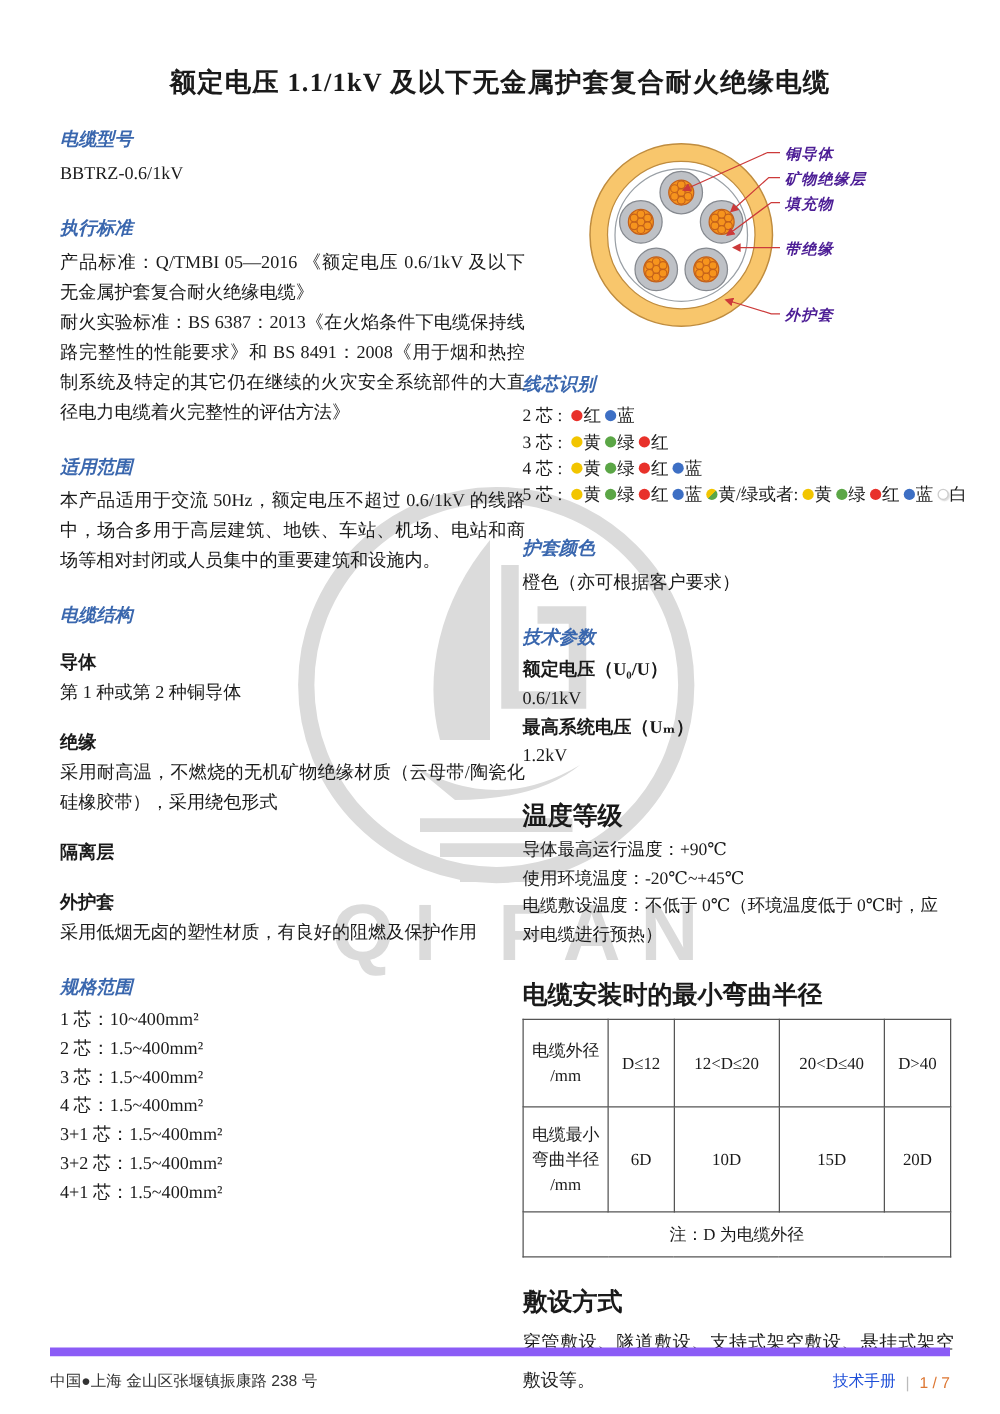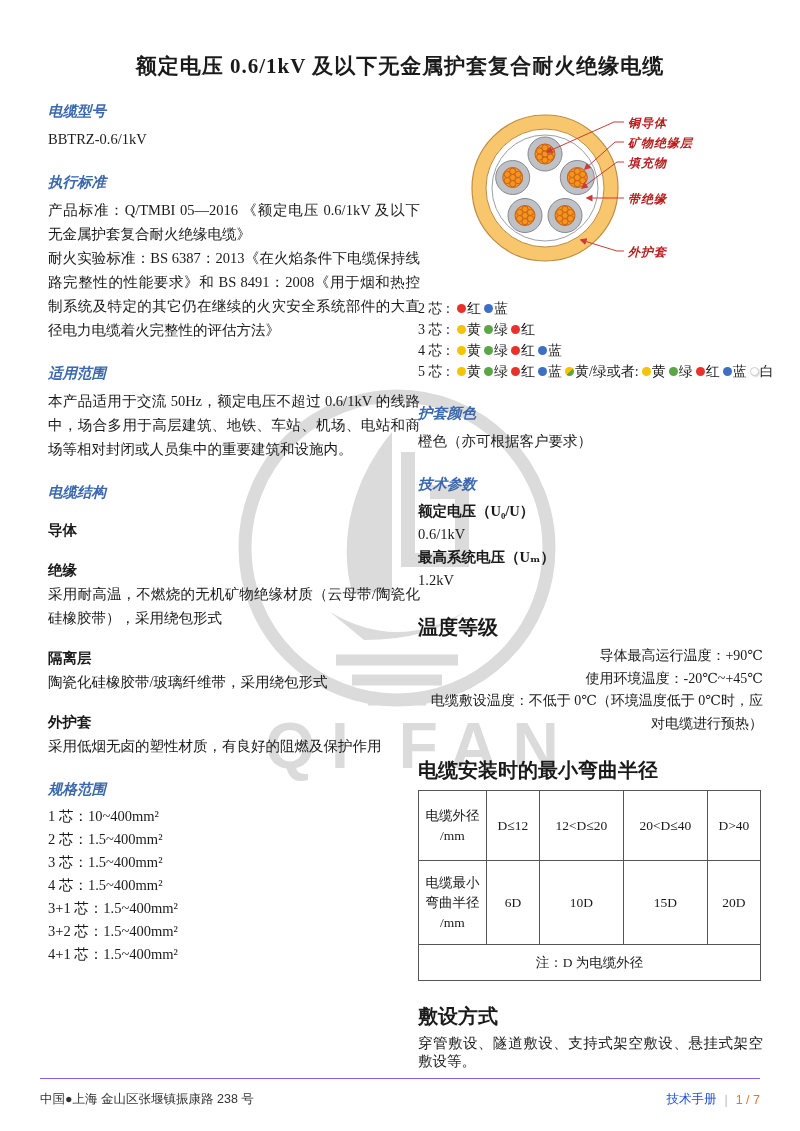--- a/index.html
+++ b/index.html
@@ -30,51 +30,51 @@
   .body-text { font-size:14.5px; line-height:24px; text-align:justify; }
   .gap-lg { margin-top:22px; }
   .gap-md { margin-top:16px; }
   .struct-name { font-weight:bold; font-size:14.5px; line-height:24px;margin-top:16px; }
   .spec-list { list-style:none; }
   .spec-list li { font-size:14.5px; line-height:23px; }
   
   .diagram { position:relative; width:345px; height:172px; }
   .diagram svg.xsec { position:absolute; left:0; top:0; }
   .dia-label {
-    position:absolute; color:#b91c1c; font-size:12px; font-style:italic;
+    position:absolute; color:#4c1d95; font-size:12px; font-style:italic;
     font-weight:bold; white-space:nowrap; letter-spacing:1px;
   }
   
   .core-row { font-size:14px; line-height:21px; white-space:nowrap; }
   .core-label { margin-right:4px; }
   .dot {
     display:inline-block; width:9px; height:9px; border-radius:50%;
     vertical-align:baseline; margin:0 1px 0 3px;
   }
   .dot-yg { background:linear-gradient(135deg,#F2C500 50%,#5BA646 50%) !important; }
   .dot-white { background:#fff !important; border:1px solid #ccc; box-shadow:1px 1px 1px #ddd; }
   
   .param-name { font-weight:bold; font-size:14.5px; line-height:23px; }
   .param-val { font-size:14.5px; line-height:23px; }
-  .temp-line { font-size:14px; line-height:22.5px;text-align:right; }
+  .temp-line { font-size:14px; line-height:22.5px; }
   
   table.bend { border-collapse:collapse; width:343px; margin-top:6px; }
   table.bend td {
     border:1px solid #555; text-align:center; font-size:13.5px;
     padding:4px 2px; vertical-align:middle;
   }
   td.rowhead { white-space:pre-line; width:68px; line-height:20px; }
   tr.r1 td { height:70px; }
   tr.r2 td { height:84px; }
   td.note { text-align:left; padding:8px 6px; height:36px; }
   
   .footer {
     position:absolute; left:40px; right:40px; top:1078px; z-index:2;
     display:flex; justify-content:space-between; align-items:center;
-    border-top:1px solid #8b5cf6; padding-top:12px;
+    border-top:7px solid #8b5cf6; padding-top:12px;
     font-size:12.5px; font-family:"Liberation Sans","DejaVu Sans",sans-serif;
   }
   .footer .addr { color:#333; }
   .footer .right { display:flex; gap:8px; align-items:center; }
   .footer .doc { color:#1d4ed8;margin-left:21px; }
   .footer .div { color:#bbb; }
   .footer .pg { color:#DD7733; }
 </style>
 </head>
 <body>
@@ -90,21 +90,21 @@
 
       <path d="M330 612 Q 397 652 464 612 Q 430 640 364 640 Z" fill="#DBDBDB" stroke="none"></path>
 
       <path d="M336 660 H 458" stroke-width="11"></path>
       <path d="M352 680 H 442" stroke-width="11"></path>
       <path d="M368 700 H 426" stroke-width="11"></path>
     </g>
     <text x="420" y="768" text-anchor="middle" fill="#DBDBDB" font-family="Liberation Sans, DejaVu Sans, sans-serif" font-size="64" font-weight="bold" letter-spacing="16">QI FAN</text>
   </svg>
 
-  <div class="title">额定电压 0.6/1kV 及以下无金属护套复合耐火绝缘电缆</div>
+  <div class="title">额定电压 1.1/1kV 及以下无金属护套复合耐火绝缘电缆</div>
 
   <div class="col-left">
 
     <div>
       <div class="sec-head-blue">电缆型号</div>
       <div class="body-text">BBTRZ-0.6/1kV</div>
     </div>
 
     <div class="gap-lg">
       <div class="sec-head-blue">执行标准</div>
@@ -113,24 +113,24 @@
     </div>
 
     <div class="gap-lg">
       <div class="sec-head-blue">适用范围</div>
       <div class="body-text">本产品适用于交流 50Hz，额定电压不超过 0.6/1kV 的线路中，场合多用于高层建筑、地铁、车站、机场、电站和商场等相对封闭或人员集中的重要建筑和设施内。</div>
     </div>
 
     <div class="gap-lg">
       <div class="sec-head-blue">电缆结构</div>
       <div class="struct-name">导体</div>
+      <div class="body-text">第 1 种或第 2 种铜导体</div>
       <div class="struct-name">绝缘</div>
       <div class="body-text">采用耐高温，不燃烧的无机矿物绝缘材质（云母带/陶瓷化硅橡胶带），采用绕包形式</div>
       <div class="struct-name">隔离层</div>
-      <div class="body-text">陶瓷化硅橡胶带/玻璃纤维带，采用绕包形式</div>
       <div class="struct-name">外护套</div>
       <div class="body-text">采用低烟无卤的塑性材质，有良好的阻燃及保护作用</div>
     </div>
 
     <div class="gap-lg">
       <div class="sec-head-blue">规格范围</div>
       <ul class="spec-list">
         <li>1 芯：10~400mm²</li>
         <li>2 芯：1.5~400mm²</li>
         <li>3 芯：1.5~400mm²</li>
@@ -183,20 +183,21 @@
         </g>
       </svg>
       <span class="dia-label" style="left:210px; top:5px;">铜导体</span>
       <span class="dia-label" style="left:210px; top:25px;">矿物绝缘层</span>
       <span class="dia-label" style="left:210px; top:45px;">填充物</span>
       <span class="dia-label" style="left:210px; top:81px;">带绝缘</span>
       <span class="dia-label" style="left:210px; top:134px;">外护套</span>
     </div>
 
     <div class="gap-md">
+      <div class="sec-head-blue">线芯识别</div>
       <div>
           <div class="core-row"><span class="core-label">2 芯 :</span><span class="dot dot-red" style="background: rgb(232, 49, 42);"></span><span>红</span><span class="dot dot-blue" style="background: rgb(61, 111, 196);"></span><span>蓝</span></div>
           <div class="core-row"><span class="core-label">3 芯 :</span><span class="dot dot-yellow" style="background: rgb(242, 197, 0);"></span><span>黄</span><span class="dot dot-green" style="background: rgb(91, 166, 70);"></span><span>绿</span><span class="dot dot-red" style="background: rgb(232, 49, 42);"></span><span>红</span></div>
           <div class="core-row"><span class="core-label">4 芯 :</span><span class="dot dot-yellow" style="background: rgb(242, 197, 0);"></span><span>黄</span><span class="dot dot-green" style="background: rgb(91, 166, 70);"></span><span>绿</span><span class="dot dot-red" style="background: rgb(232, 49, 42);"></span><span>红</span><span class="dot dot-blue" style="background: rgb(61, 111, 196);"></span><span>蓝</span></div>
           <div class="core-row"><span class="core-label">5 芯 :</span><span class="dot dot-yellow" style="background: rgb(242, 197, 0);"></span><span>黄</span><span class="dot dot-green" style="background: rgb(91, 166, 70);"></span><span>绿</span><span class="dot dot-red" style="background: rgb(232, 49, 42);"></span><span>红</span><span class="dot dot-blue" style="background: rgb(61, 111, 196);"></span><span>蓝</span><span class="dot dot-yg"></span><span>黄/绿</span><span>或者:</span><span class="dot dot-yellow" style="background: rgb(242, 197, 0);"></span><span>黄</span><span class="dot dot-green" style="background: rgb(91, 166, 70);"></span><span>绿</span><span class="dot dot-red" style="background: rgb(232, 49, 42);"></span><span>红</span><span class="dot dot-blue" style="background: rgb(61, 111, 196);"></span><span>蓝</span><span class="dot dot-white" style="background: rgb(255, 255, 255);"></span><span>白</span></div>
         </div>
     </div>
 
     <div class="gap-lg">
       <div class="sec-head-blue">护套颜色</div>
@@ -241,21 +242,21 @@
         </tr>
         <tr>
           <td class="note" colspan="5">注：D 为电缆外径</td>
         </tr>
       </tbody>
         </table>
     </div>
 
     <div class="gap-lg">
       <div class="sec-head-black">敷设方式</div>
-      <div class="body-text" style="line-height:18px;">穿管敷设、隧道敷设、支持式架空敷设、悬挂式架空敷设等。</div>
+      <div class="body-text" style="line-height:31px;">穿管敷设、隧道敷设、支持式架空敷设、悬挂式架空敷设等。</div>
     </div>
   </div>
 
   <div class="footer">
     <span class="addr">中国●上海  金山区张堰镇振康路 238 号</span>
     <span class="right">
       <span class="doc">技术手册</span>
       <span class="div">|</span>
       <span class="pg">1 / 7</span>
     </span>

